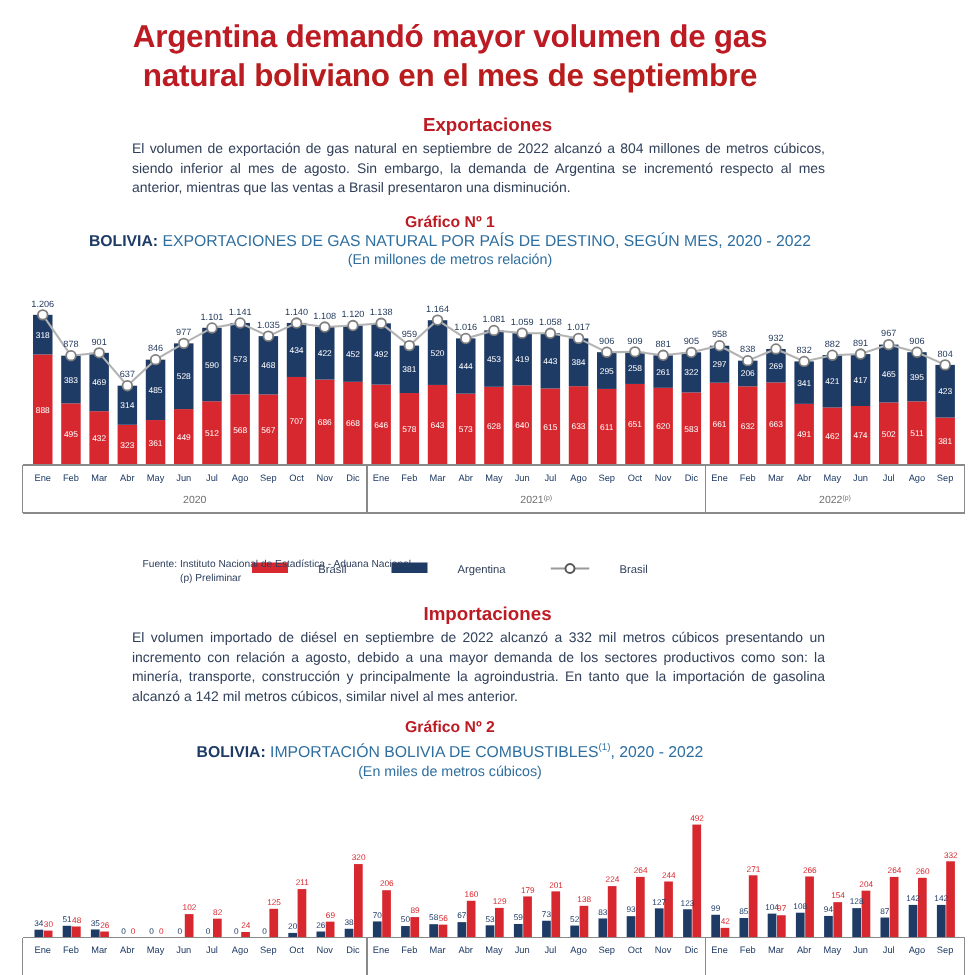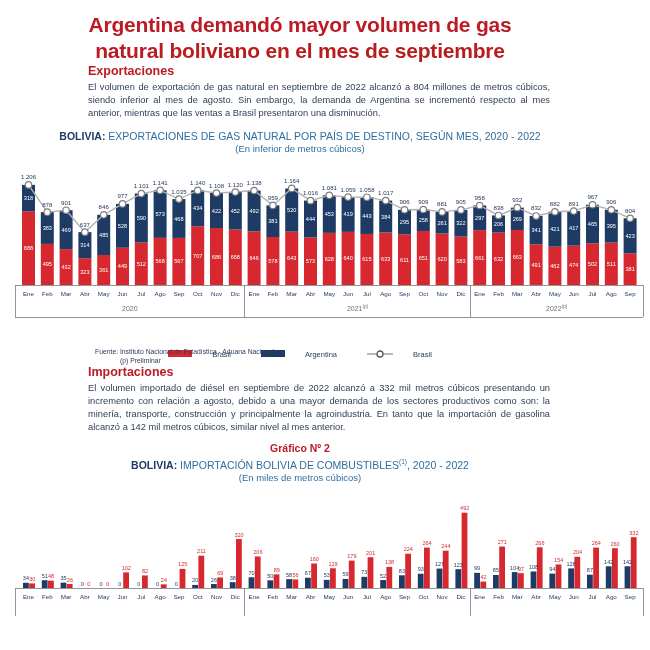--- a/index.html
+++ b/index.html
@@ -7,21 +7,21 @@
     width:650px;height:650px;overflow:hidden;background:#ffffff;
     font-family:"Liberation Sans", sans-serif;
     -webkit-font-smoothing:antialiased;
   }
   .doc{width:600px;height:650px;position:relative;padding-top:12px;box-sizing:border-box;}
 
   .title{ text-align:center; font-weight:bold; font-size:21px; line-height:26px; letter-spacing:-0.2px;}
   .t-red{color:#bc1b24;}
   .t-blue{color:#b91c1c;font-weight:bold;}
 
-  .sec-head{ margin:0 38px 0 88px; color:#bc1b24; font-weight:bold; font-size:12.5px; }
+  .sec-head{ margin:12px 38px 0 88px; color:#bc1b24; font-weight:bold; font-size:12.5px;text-align:center; }
   .para{ margin:3px 50px 0 88px; color:#31405a; font-size:9.3px; line-height:13.2px; text-align:justify;}
 
   .chart-head{ text-align:center; margin-top:9px; }
   .chart-head .g-title{ color:#bc1b24; font-weight:bold; font-size:10.5px; line-height:13px;}
   .chart-head .g-sub{ color:#2f6fa0; font-size:10.5px; line-height:13px;}
   .chart-head .g-sub b{ color:#1e3b66; }
   .chart-head .g-unit{ color:#2f6fa0; font-size:9.5px; line-height:12px;}
   .g-sub sup{ font-size:6.5px; }
 
   svg{ display:block; }
@@ -44,22 +44,23 @@
 
   <div class="title">
     <div><span class="t-red">Argentina demandó mayor volumen de gas</span></div>
     <div><span class="t-red">natural</span><span class="t-blue"> boliviano en el mes de septiembre</span></div>
   </div>
 
   <div class="sec-head">Exportaciones</div>
   <div class="para">El volumen de exportación de gas natural en septiembre de 2022 alcanzó a 804 millones de metros cúbicos, siendo inferior al mes de agosto. Sin embargo, la demanda de Argentina se incrementó respecto al mes anterior, mientras que las ventas a Brasil presentaron una disminución.</div>
 
   <div class="chart-head">
+    <div class="g-title">Gráfico Nº 1</div>
     <div class="g-sub"><b>BOLIVIA:</b><span> EXPORTACIONES DE GAS NATURAL POR PAÍS DE DESTINO, SEGÚN MES, 2020 - 2022</span></div>
-    <div class="g-unit">(En inferior de metros cúbicos)</div>
+    <div class="g-unit">(En millones de metros relación)</div>
   </div>
 
   <svg id="svg-chart1" class="chart1-svg" width="650" height="162" viewBox="0 0 650 162">
       <g>
         <rect x="22" y="52.29599999999999" width="13" height="73.70400000000001" fill="#d7282f"></rect>
         <rect x="22" y="25.90199999999999" width="13" height="26.394000000000002" fill="#1e3b66"></rect>
         <text x="28.5" y="91.148" font-size="5.6" fill="#ffffff" text-anchor="middle" font-family="&quot;Liberation Sans&quot;, sans-serif" font-weight="normal">888</text>
         <text x="28.5" y="41.09899999999999" font-size="5.6" fill="#ffffff" text-anchor="middle" font-family="&quot;Liberation Sans&quot;, sans-serif" font-weight="normal">318</text>
         <rect x="40.8" y="84.91499999999999" width="13" height="41.085" fill="#d7282f"></rect>
         <rect x="40.8" y="53.12599999999999" width="13" height="31.789" fill="#1e3b66"></rect>

